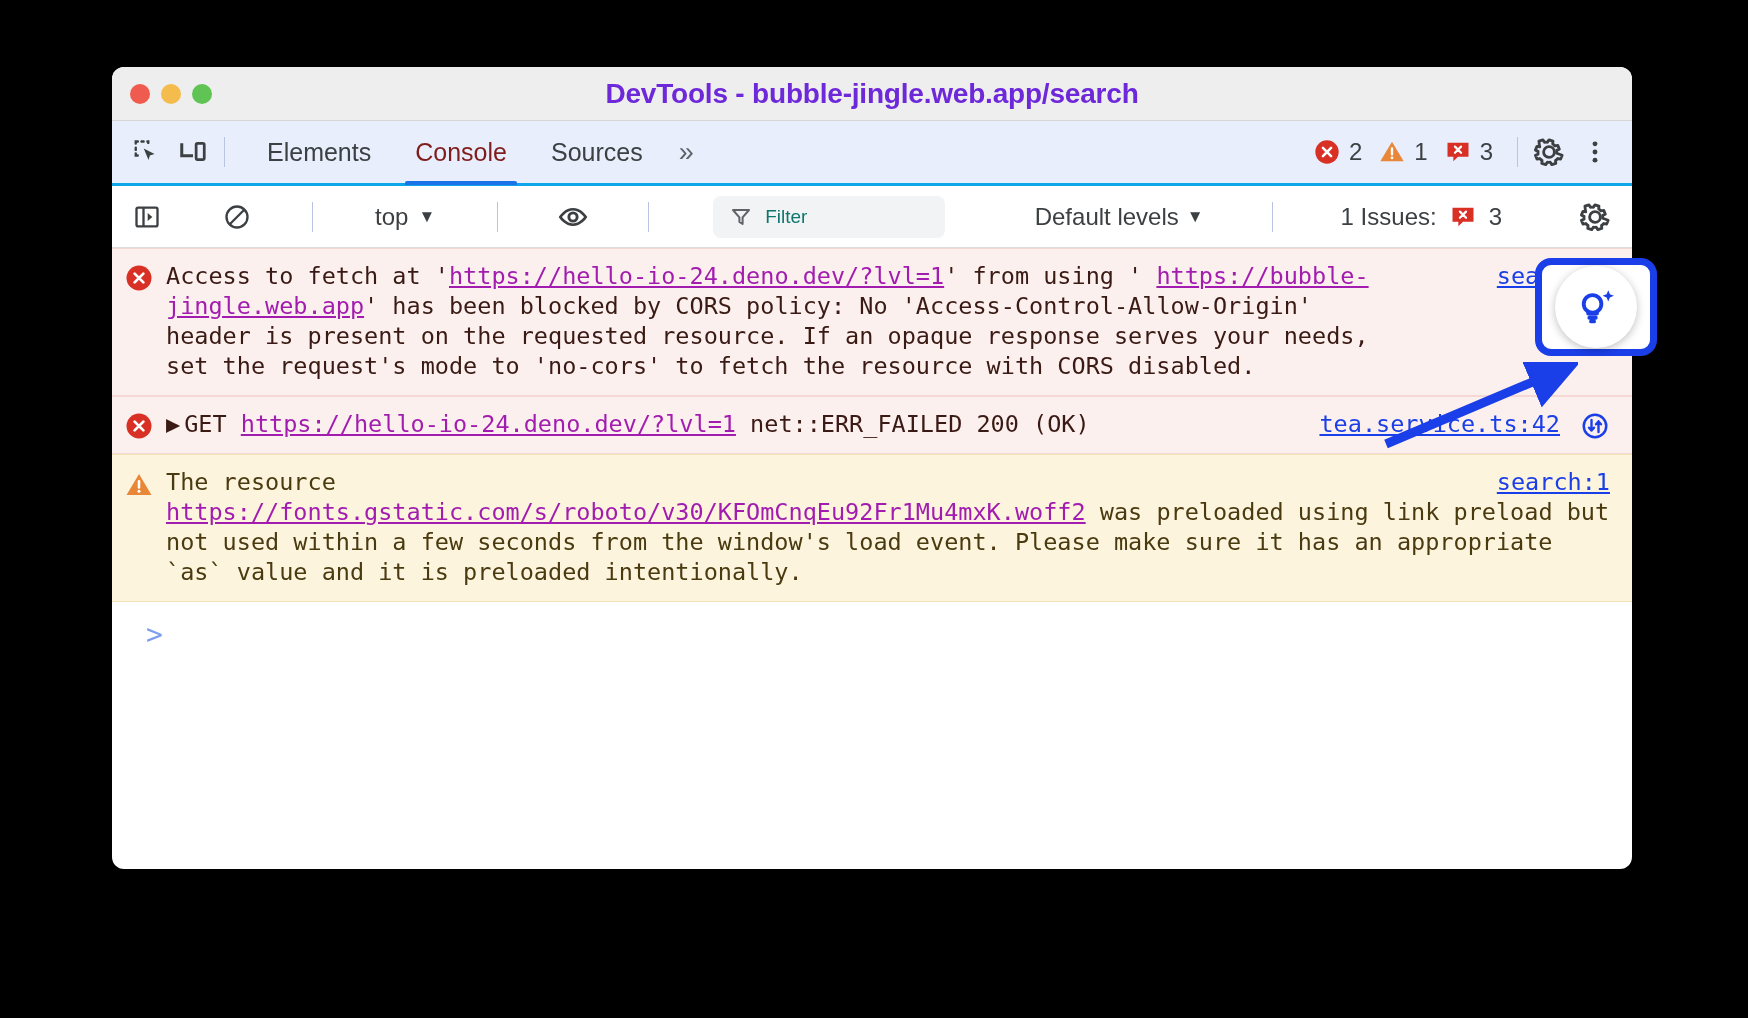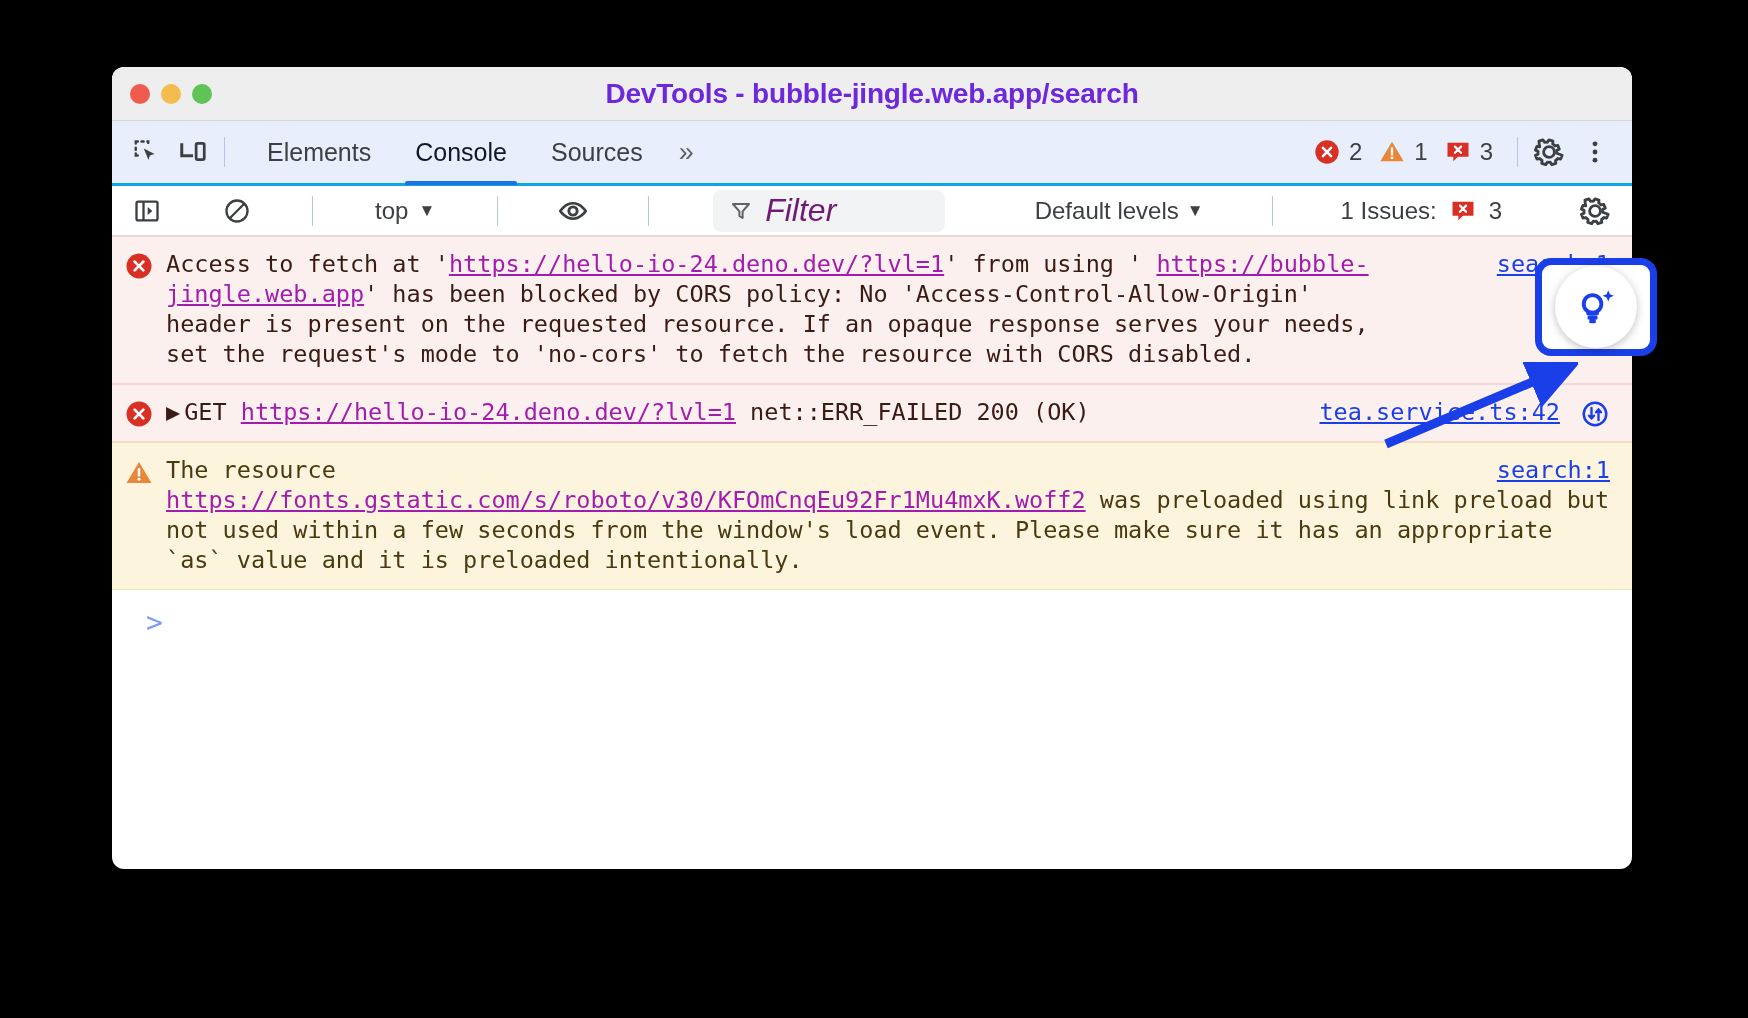--- a/index.html
+++ b/index.html
@@ -61,49 +61,49 @@
     border-radius: 6px; flex: 0 0 auto;
   }
   .vsep { width: 1px; height: 30px; background: #b9c5e0; margin: 0 8px; flex:0 0 auto;}
   .tabs { display: flex; align-items: center; height: 65px; margin-left: 12px; }
   .tab {
     font-size: 25px; color: #3c4043;
     padding: 0 22px; height: 65px;
     display: flex; align-items: center;
     position: relative;
   }
-  .tab.active { color: #0f172a; }
+  .tab.active { color: #7f1d1d; }
   .tab.active::after {
     content: ""; position: absolute; left: 12px; right: 12px; bottom: 0;
     height: 4px; background: #1a73e8; border-radius: 2px 2px 0 0;
   }
   .chevmore { font-size: 27px; color: #5f6368; padding: 0 14px; letter-spacing:-3px; }
   .tabbar-right {
     margin-left: auto; display: flex; align-items: center; gap: 0px; height: 65px;
   }
   .counter { display: flex; align-items: center; gap: 8px; margin-right: 16px; font-size: 24px; color: #3c4043; }
 
   
   .filterbar {
-    height: 50px;
+    height: 62px;
     background: #ffffff;
     border-bottom: 1px solid #dddddd;
     display: flex; align-items: center;
     padding: 0 14px 0 12px;
     gap: 44px;
   }
   .ctxsel { display: flex; align-items: center; gap: 10px; font-size: 24px; color: #3c4043; padding: 0 10px; }
   .caret { font-size: 17px; color: #3c4043; }
   .filterfield {
     flex: 1 1 auto; max-width: 480px;
     height: 42px; background: #f1f3f4; border-radius: 8px;
     display: flex; align-items: center; gap: 12px;
     padding: 0 16px; margin: 0 12px;
   }
-  .filterfield .ph { font-size: 32px; color: #701a75; font-style: italic; }
+  .filterfield .ph { font-size: 19px; color: #0f766e; }
   .levels { font-size: 24px; color: #3c4043; display:flex; align-items:center; gap:8px; margin-left: 34px;}
   .issues { font-size: 24px; color: #3c4043; display:flex; align-items:center; gap:12px; }
 
   
   .console { background: #fff; }
   .row {
     display: flex;
     font-family: "DejaVu Sans Mono", monospace;
     font-size: 23.5px;
     line-height: 30px;

